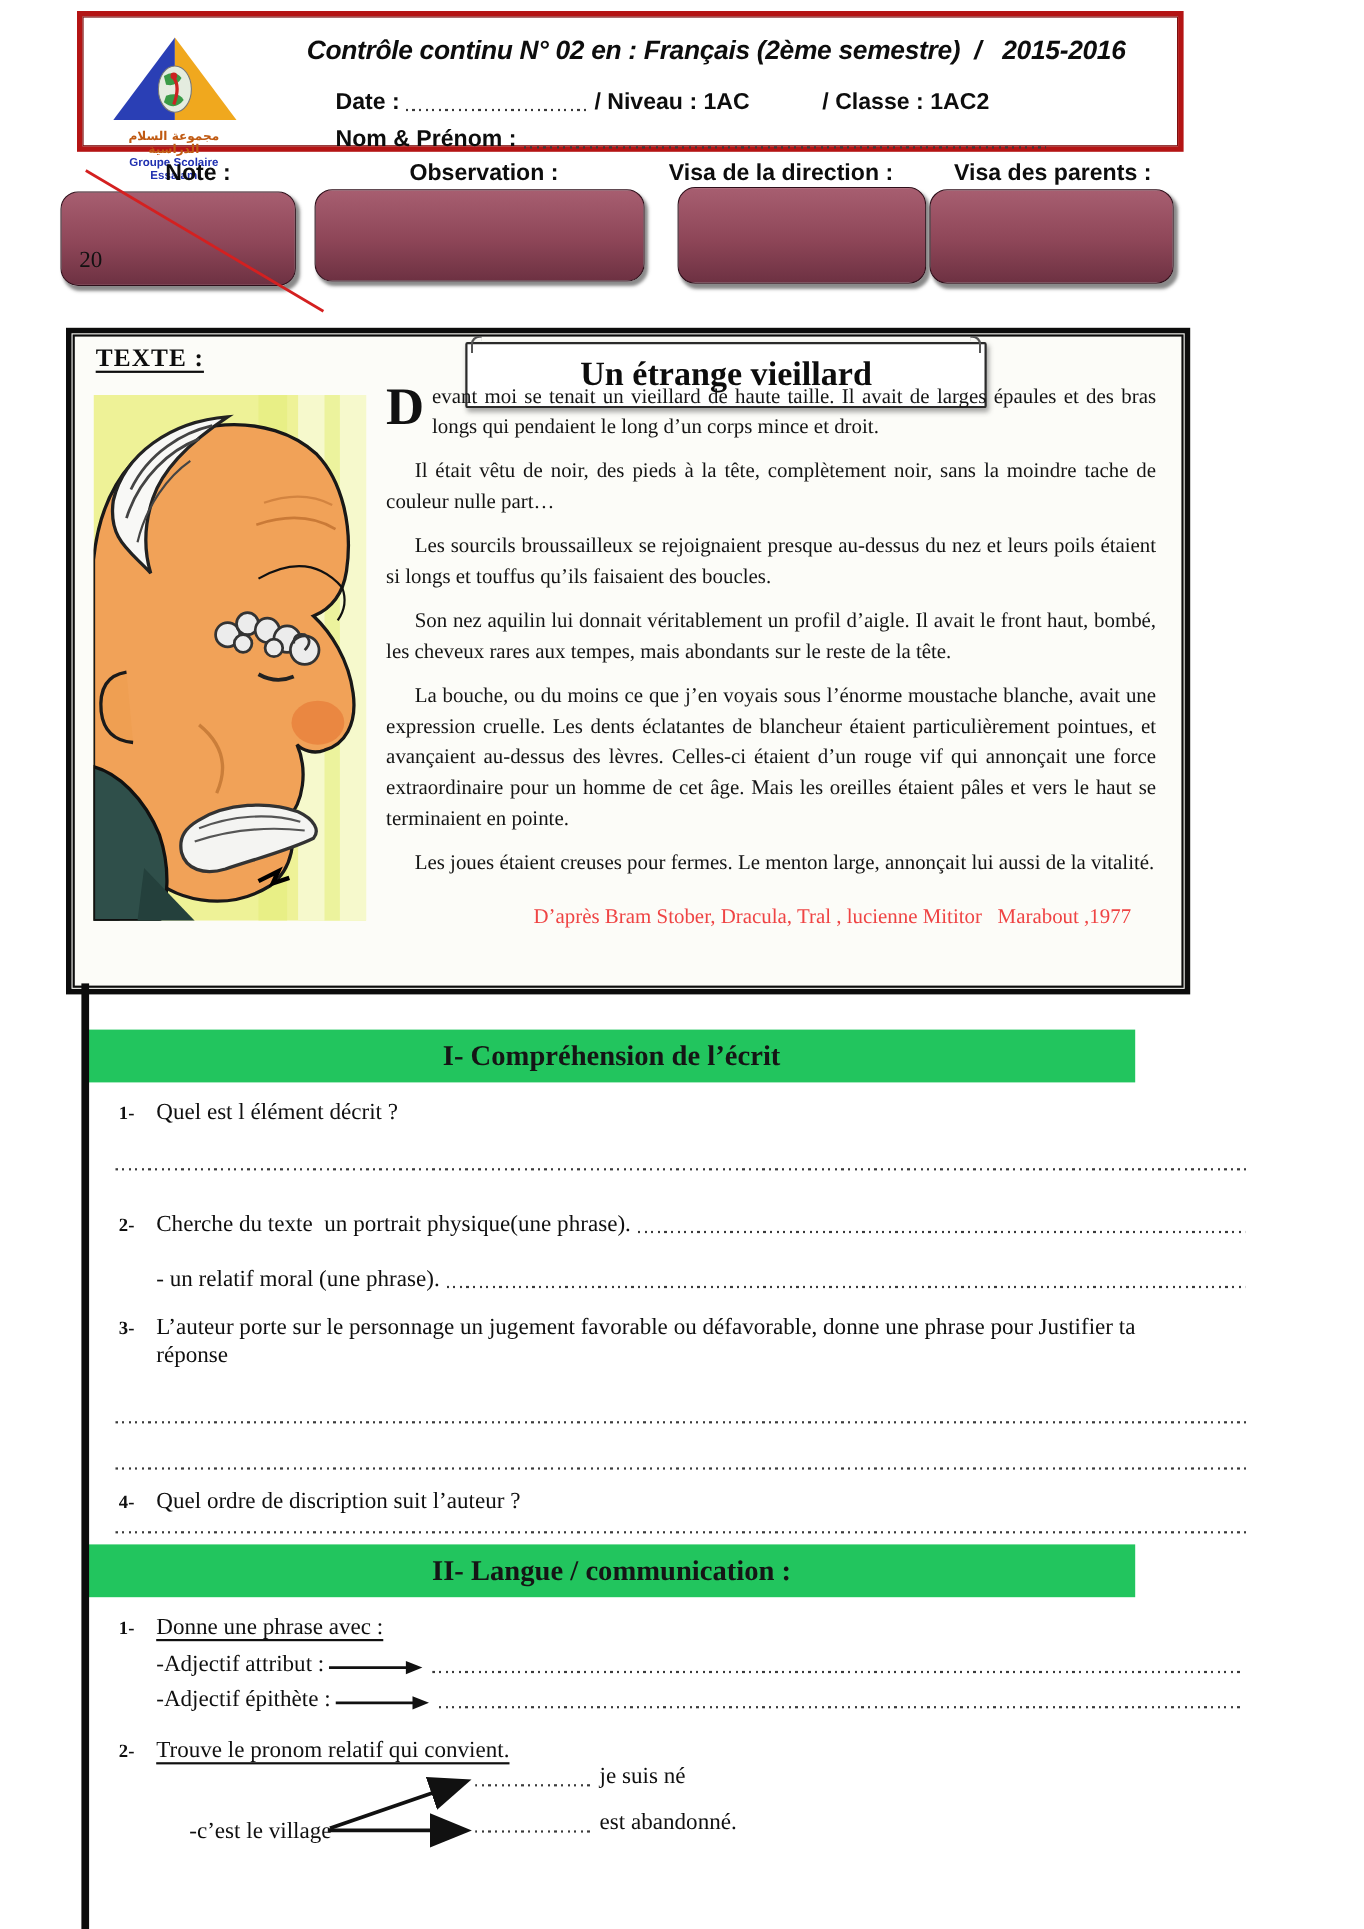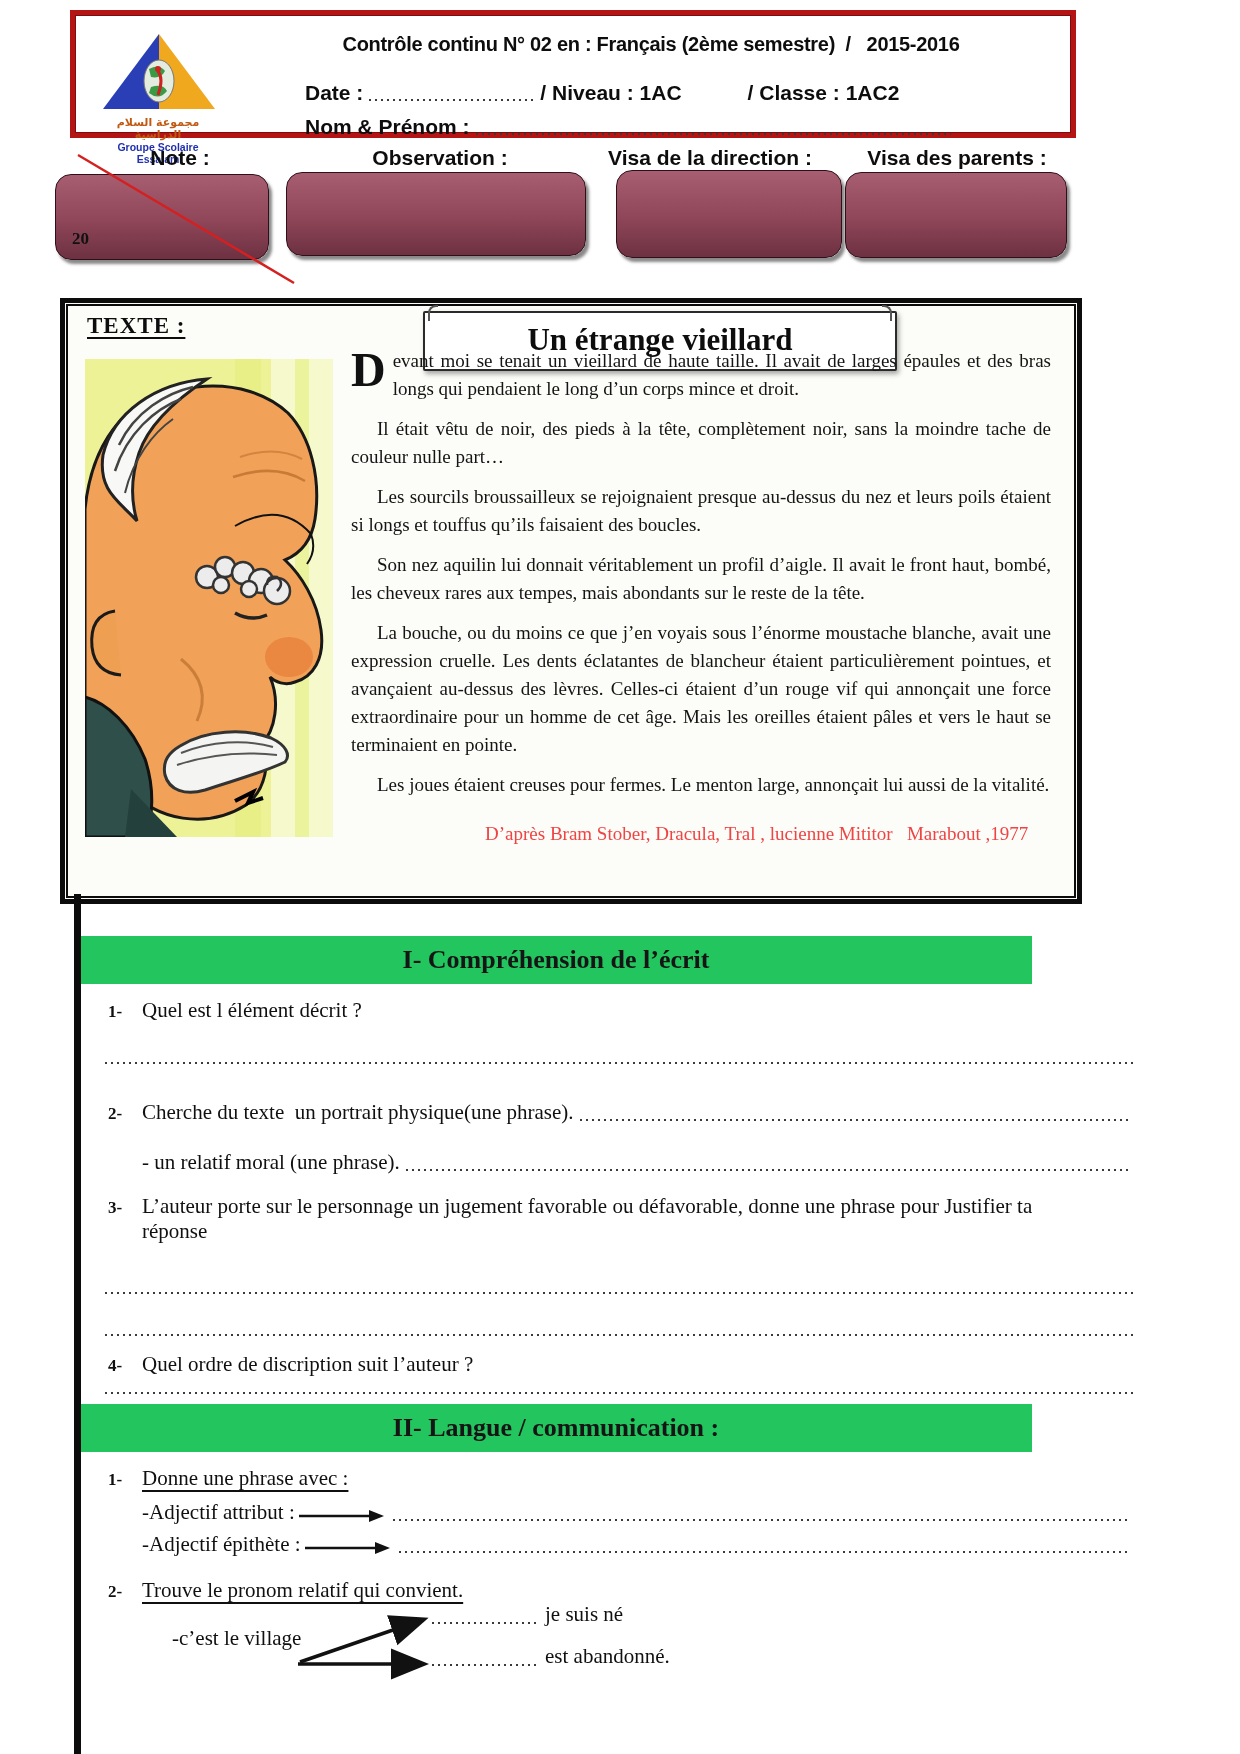--- a/index.html
+++ b/index.html
@@ -14,40 +14,40 @@
     border:5px solid #b41414; background:#ffffff; box-sizing:border-box;
   }
   #exam-header::before {
     content:""; position:absolute; inset:0px; border:1px solid #7c0d0d; pointer-events:none;
   }
   #school-logo { position:absolute; left:20px; top:16px; width:126px; text-align:center; }
   #school-logo .logo-ar  { font-family:"DejaVu Sans", sans-serif; font-size:11px; font-weight:bold; color:#c05a12; line-height:12px; }
   #school-logo .logo-latin { font-family:"Liberation Sans", sans-serif; font-size:10.5px; font-weight:bold; color:#2030b0; line-height:12px; }
   #header-title {
     position:absolute; left:148px; top:18px; width:856px; text-align:center;
-    font-family:"Liberation Sans", sans-serif; font-weight:bold; font-size:20px; letter-spacing:-0.3px; color:#0d0d0d;
+    font-family:"Liberation Sans", sans-serif; font-weight:bold; font-size:24px; letter-spacing:-0.3px; color:#0d0d0d;font-style:italic;
   }
   .hdr-row { position:absolute; display:flex; align-items:baseline;
     font-family:"Liberation Sans", sans-serif; font-weight:bold; font-size:21px; color:#0d0d0d; }
   #date-row { left:230px; top:66px; width:720px; }
   #name-row { left:230px; top:100px; width:740px; }
   .dots { height:2px; background:repeating-linear-gradient(90deg,#3a3a3a 0 2px,transparent 2px 6px); align-self:flex-end; margin:0 6px 4px 6px; }
   .dots.fill { flex:1; }
 
   
   .grade-label { position:absolute; top:146px; text-align:center;
     font-family:"Liberation Sans", sans-serif; font-weight:bold; font-size:21px; color:#0d0d0d; }
   .gbox { position:absolute; border-radius:16px;
     background:linear-gradient(180deg,#a75e70 0%, #8e4658 55%, #6d3142 100%);
     border:1px solid #2e0f1a; box-shadow:3px 4px 3px rgba(40,40,40,0.55); }
   #note-box  { left:55px;  top:174px; width:212px; height:84px; }
   #obs-box   { left:286px; top:172px; width:298px; height:82px; }
   #visa-dir-box { left:616px; top:170px; width:224px; height:86px; }
   #visa-par-box { left:845px; top:172px; width:220px; height:84px; }
-  #note-value { position:absolute; left:16px; bottom:10px; font-weight:bold; font-size:17px; color:#111; }
+  #note-value { position:absolute; left:16px; bottom:10px; font-weight:normal; font-size:21px; color:#111; }
   #note-diagonal { position:absolute; left:0; top:-20px; overflow:visible; }
 
   
   #texte-frame {
     position:absolute; left:60px; top:298px; width:1012px; height:596px;
     border:5px solid #0c0c0c; background:#fcfcf8; box-sizing:content-box;
   }
   #texte-frame::before { content:""; position:absolute; inset:1px; border:2px solid #0c0c0c; pointer-events:none; }
   #texte-label { position:absolute; left:22px; top:10px; font-weight:bold; font-size:23px;
     text-decoration:underline; text-decoration-thickness:2px; text-underline-offset:4px; letter-spacing:1px; color:#0d0d0d; }
@@ -91,21 +91,21 @@
 
   #lq1 { left:108px; top:1466px; width:1000px; }
   .adj-row { position:absolute; display:flex; align-items:baseline; font-size:21px; color:#101010;text-align:right; }
   #row-attribut { left:142px; top:1500px; width:992px; }
   #row-epithete { left:142px; top:1532px; width:992px; }
   .arrow-svg { flex:none; margin:0 2px 2px 4px; align-self:flex-end; }
   #lq2 { left:108px; top:1578px; width:1000px; }
 
   #pronom-diagram { position:absolute; left:150px; top:1598px; width:640px; height:96px; }
   #pronom-diagram .dlabel { position:absolute; font-size:21px; color:#101010; white-space:nowrap; }
-  #village-label { left:22px; top:28px; }
+  #village-label { left:22px; top:54px; }
   #option1-label { left:395px; top:4px; }
   #option2-label { left:395px; top:46px; }
   .dots-abs { position:absolute; height:2px; background:repeating-linear-gradient(90deg,#3a3a3a 0 2px,transparent 2px 6px); }
   #diag-dots1 { left:282px; top:24px; width:108px; }
   #diag-dots2 { left:282px; top:66px; width:108px; }
   #diagram-arrows { position:absolute; left:0; top:0; }
 
   #left-page-border { position:absolute; left:74px; top:894px; width:7px; height:860px; background:#0c0c0c; }
 </style>
 </head>

